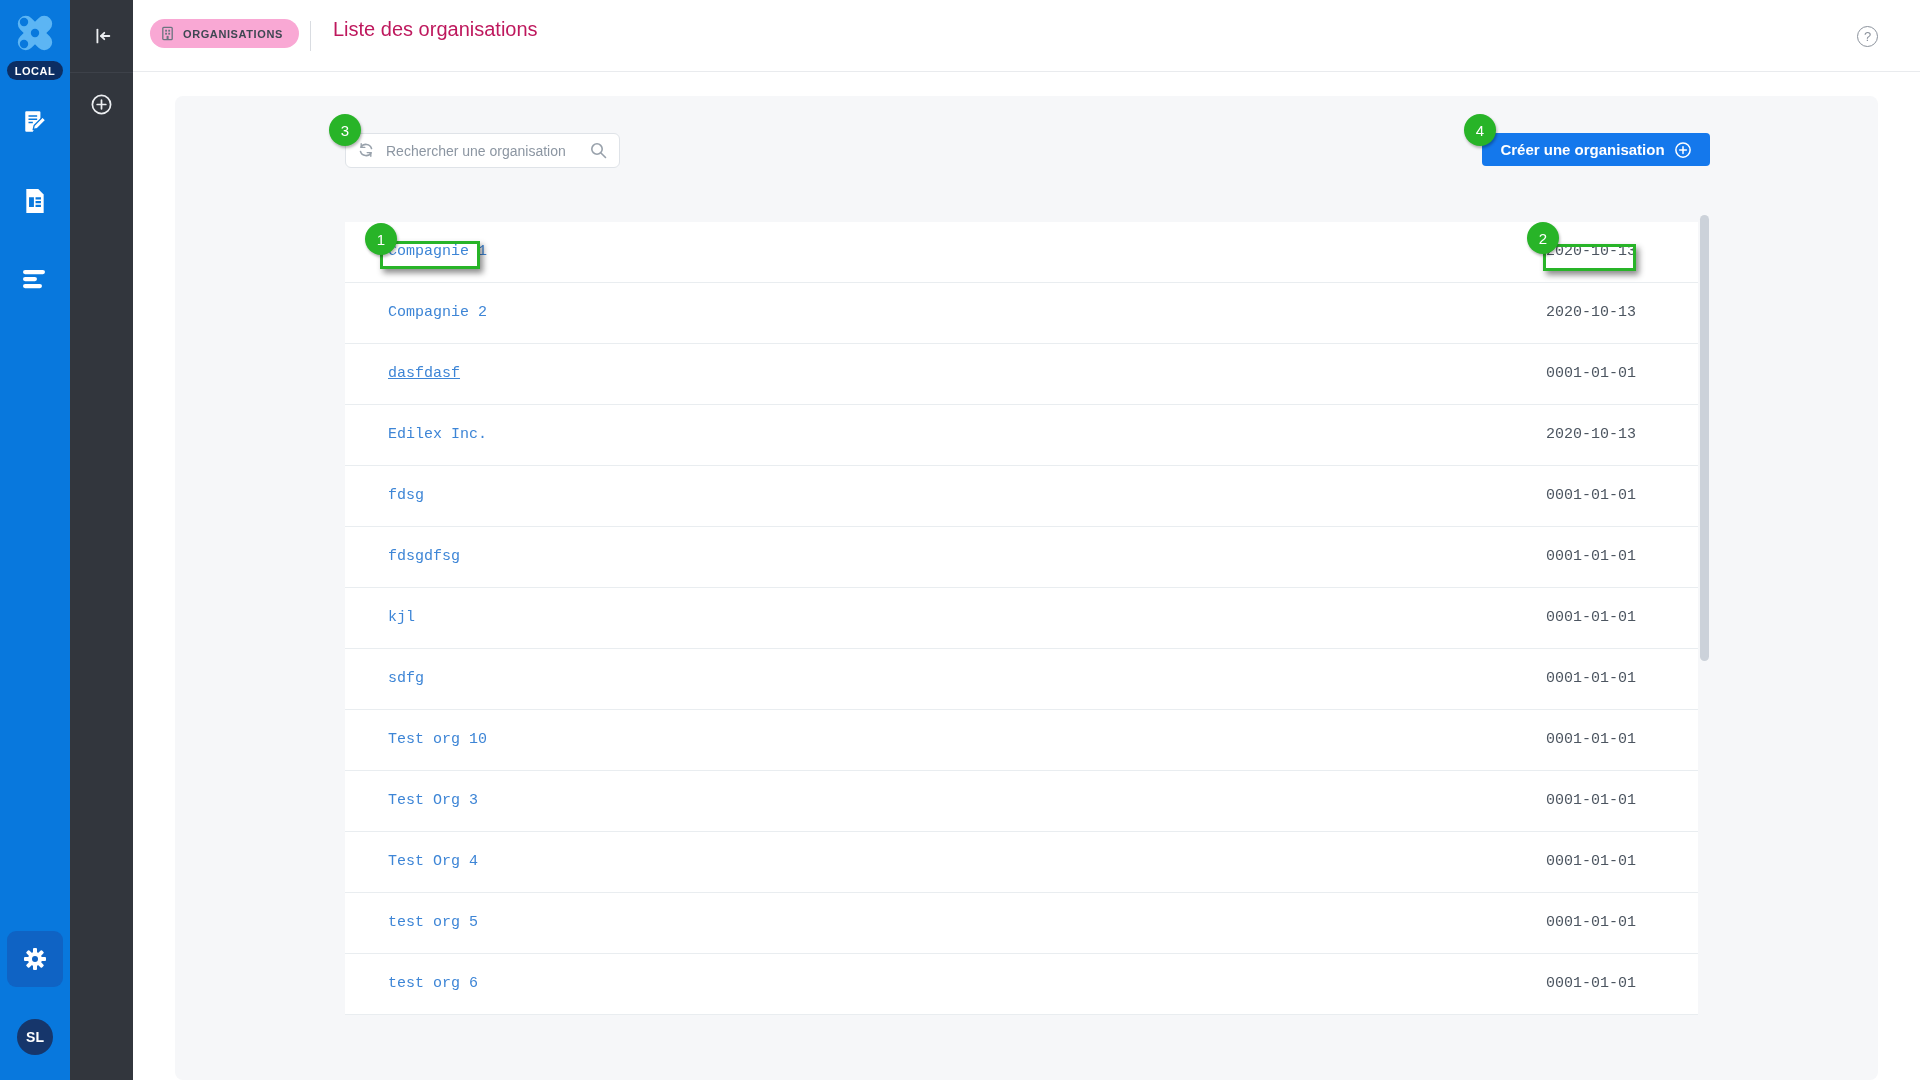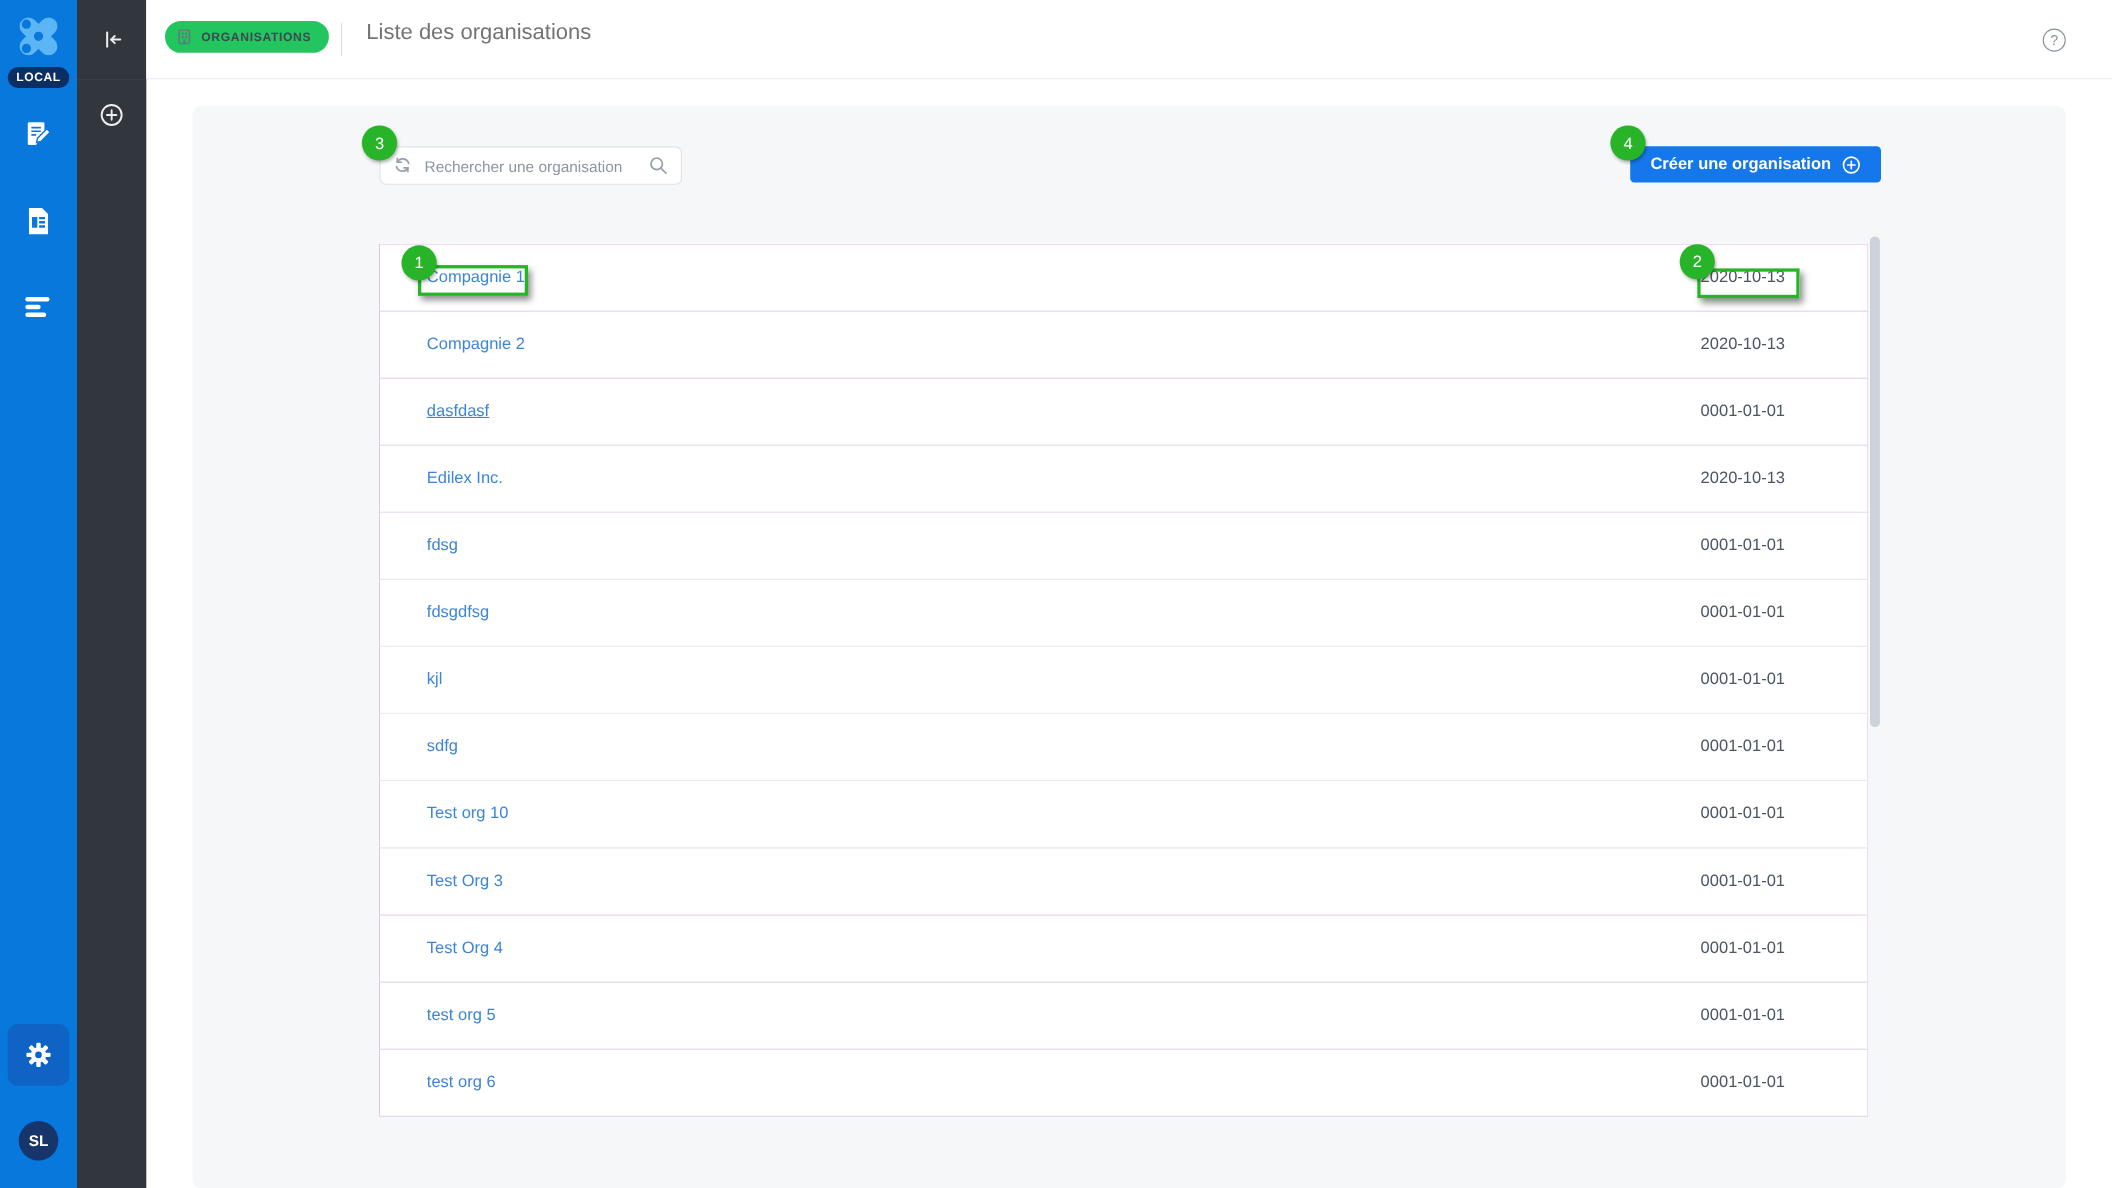--- a/index.html
+++ b/index.html
@@ -27,24 +27,24 @@
   .rail-dark { position:absolute; left:70px; top:0; width:63px; height:1080px; background:#32363d; }
   .rail-dark .divider { position:absolute; left:0; top:72px; width:63px; height:1px; background:#3d4149; }
   .dk-btn { position:absolute; left:0; width:63px; height:48px; background:none; border:none;
     display:flex; align-items:center; justify-content:center; cursor:pointer; }
   .collapse-btn { top:12px; } .plus-btn { top:80px; }
 
   
   .topbar { position:absolute; left:133px; top:0; width:1787px; height:72px; background:#fff;
     border-bottom:1px solid #e9ebee; }
   .crumb-chip { position:absolute; left:150px; top:19px; height:29px; padding:0 16px 0 10px;
-    background:#22c55e; border-radius:15px; display:flex; align-items:center; gap:8px; cursor:pointer;text-align:center; }
+    background:#f9a8d4; border-radius:15px; display:flex; align-items:center; gap:8px; cursor:pointer;text-align:center; }
   .crumb-chip span { font-size:11px; font-weight:bold; letter-spacing:.6px; color:#3e4752; }
   .vsep { position:absolute; left:310px; top:21px; width:1px; height:30px; background:#d9dce1; }
-  .page-title { position:absolute; left:333px; top:18px; font-size:20px; color:#737373; }
+  .page-title { position:absolute; left:333px; top:18px; font-size:20px; color:#be185d; }
   .help-btn { position:absolute; left:1857px; top:24px; width:24px; height:24px; border:none;
     background:none; cursor:pointer; }
   .help-ring { width:21px; height:21px; border:1.5px solid #8b929c; border-radius:50%;
     color:#8b929c; font-size:13px; display:flex; align-items:center; justify-content:center; }
 
   
   .card { position:absolute; left:175px; top:96px; width:1703px; height:984px;
     background:#f6f7f9; border-radius:8px; }
 
   .search-wrap { position:absolute; left:345px; top:133px; width:275px; height:35px; }
@@ -61,21 +61,21 @@
     align-items:center; justify-content:center; gap:9px; cursor:pointer; }
 
   
   .thead { position:absolute; left:345px; top:186px; width:1353px; height:30px; }
   .th-name { position:absolute; left:43px; top:0; height:30px; line-height:30px;
     font-size:12px; font-weight:bold; letter-spacing:.4px; color:#8d97a3; cursor:pointer;
     display:flex; align-items:center; gap:7px; }
   .th-date { position:absolute; left:1188px; top:0; height:30px; line-height:30px;
     font-size:12px; font-weight:500; letter-spacing:.4px; color:#98a1ad; cursor:pointer; }
 
-  .tbody { position:absolute; left:345px; top:222px; width:1353px; background:#a21caf; }
+  .tbody { position:absolute; left:345px; top:222px; width:1353px; background:#404040;font-family:Liberation Mono, monospace; }
   .row { position:relative; height:61px; border-bottom:1px solid #e9edf0; background:#fff; }
   .org-link { position:absolute; left:43px; top:21px; font-size:15px; color:#3d85d6;
     text-decoration:none; cursor:pointer; }
   .org-link.u { text-decoration:underline; }
   .org-date { position:absolute; left:1201px; top:21px; font-size:15px; color:#4c5560; }
 
   .scroll-thumb { position:absolute; left:1700px; top:215px; width:9px; height:446px;
     background:#ccd2da; border-radius:5px; cursor:pointer; }
 
   

